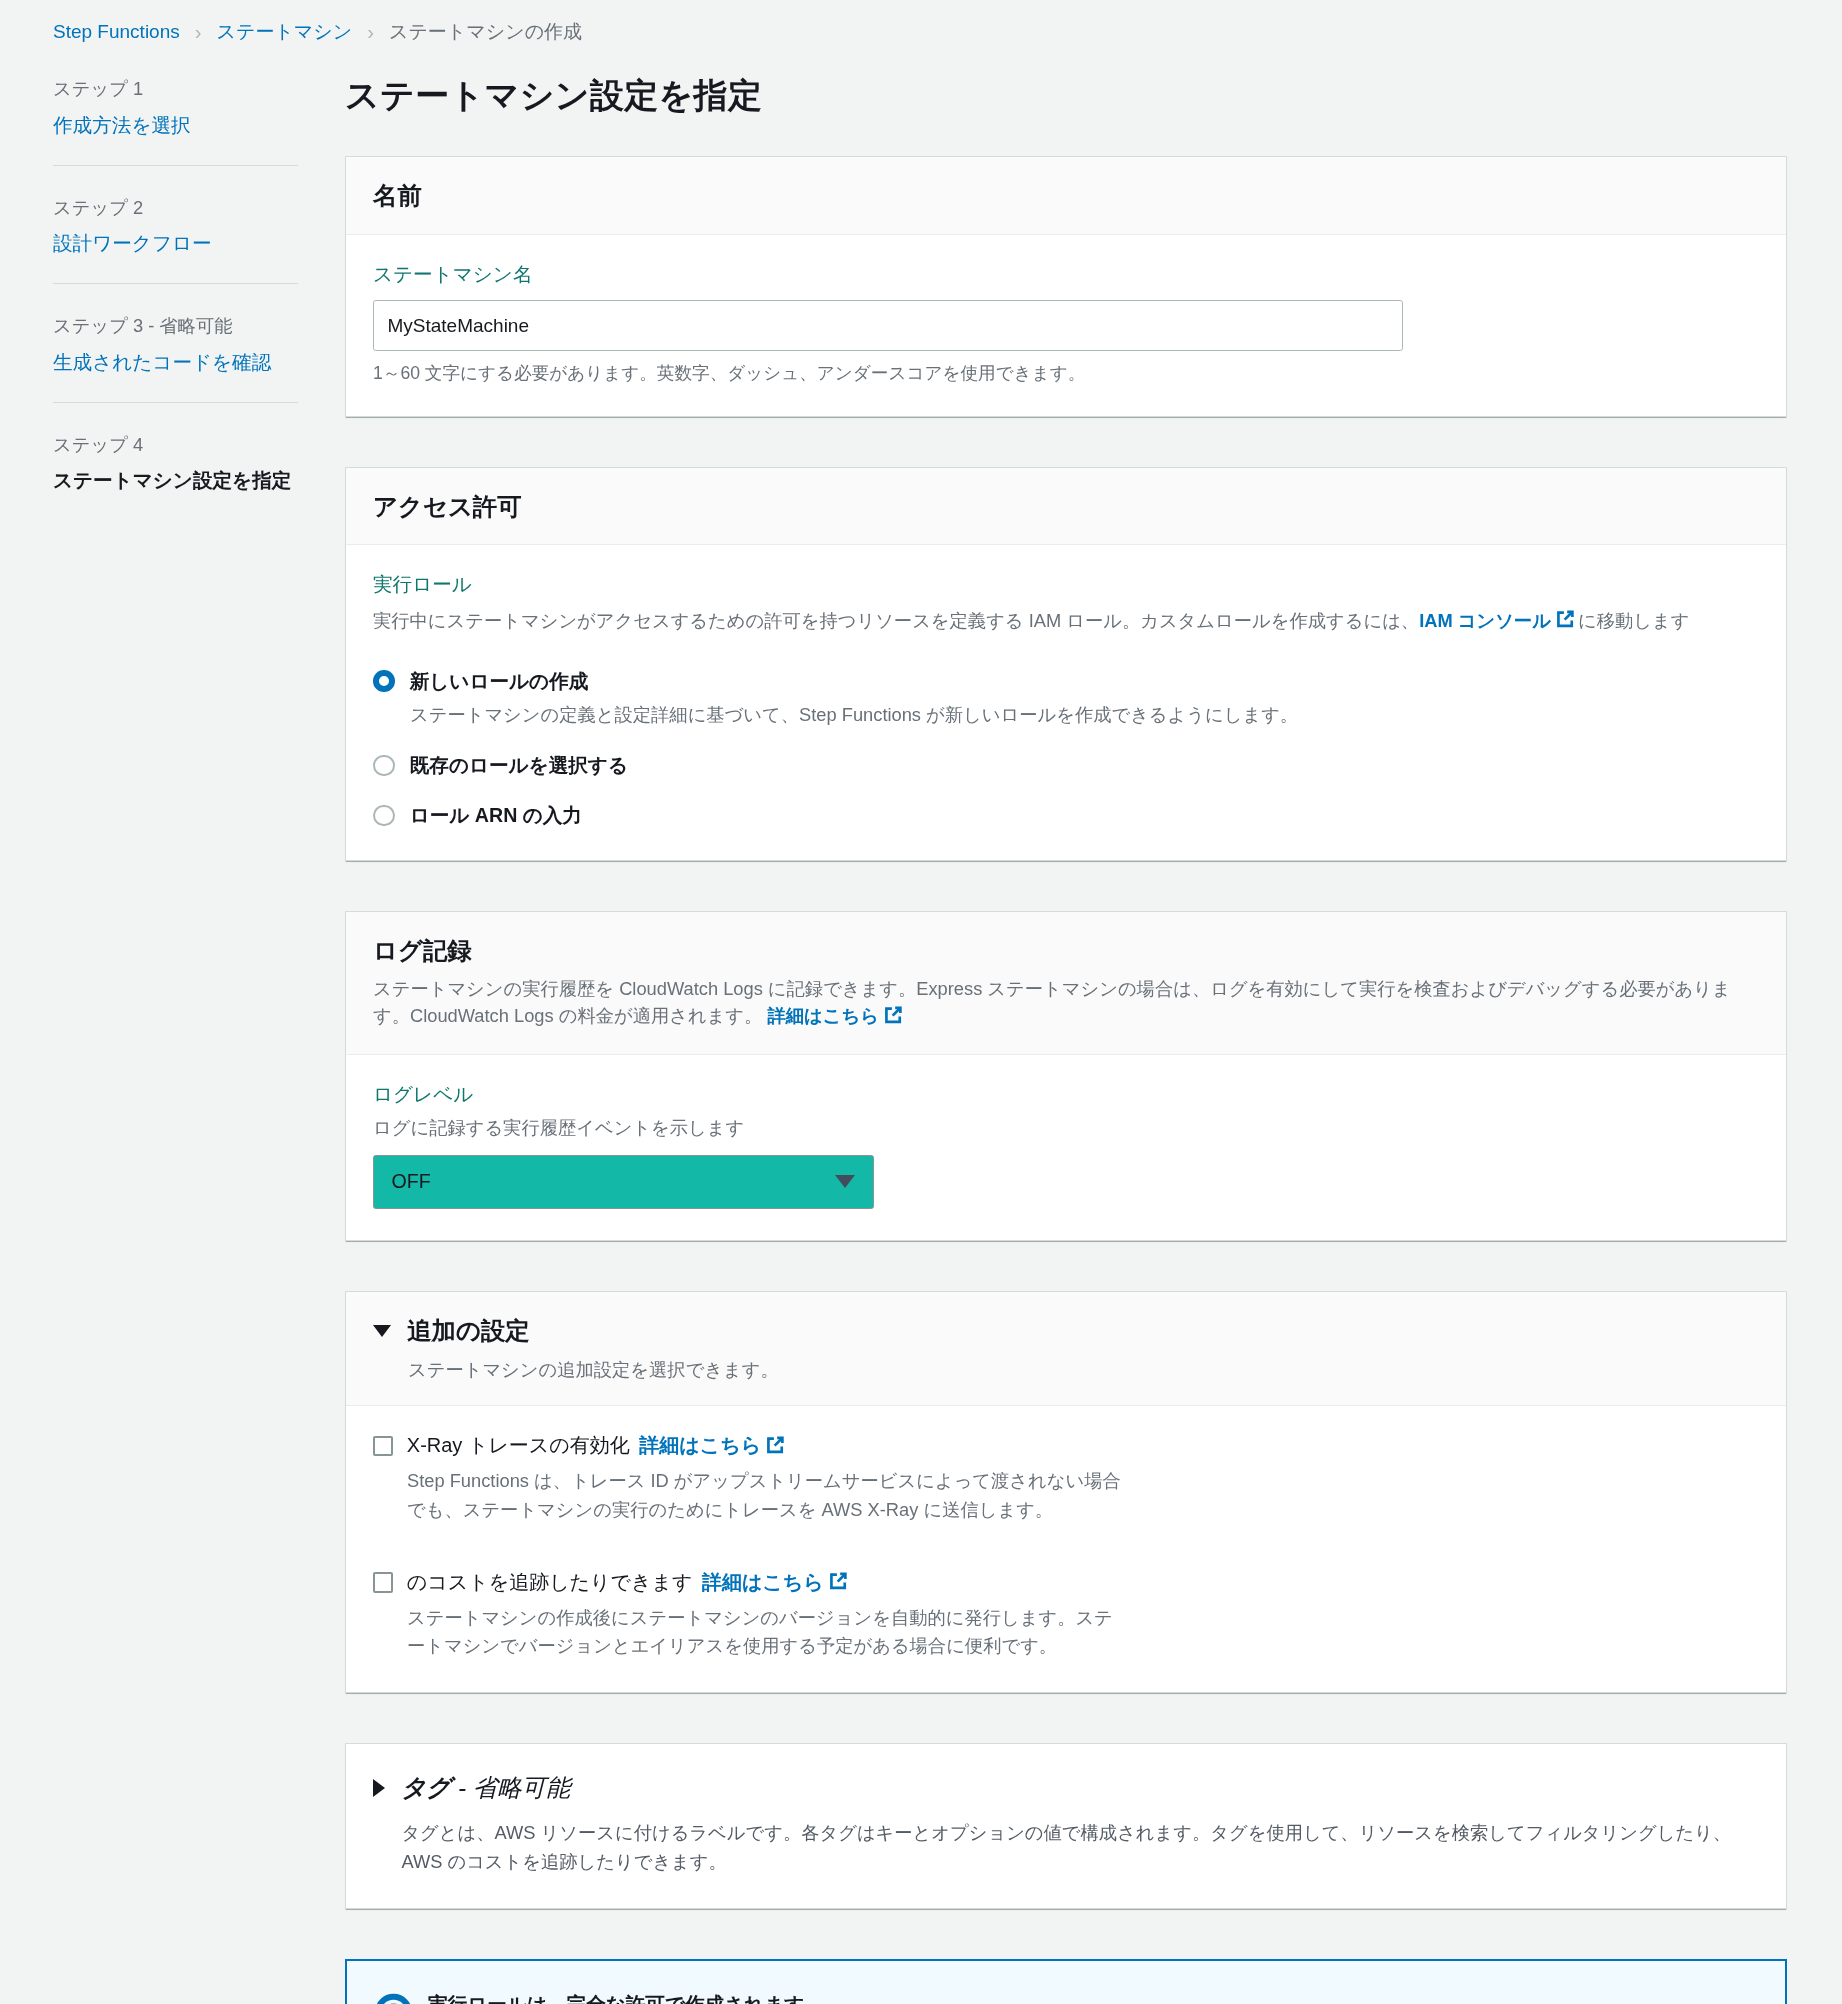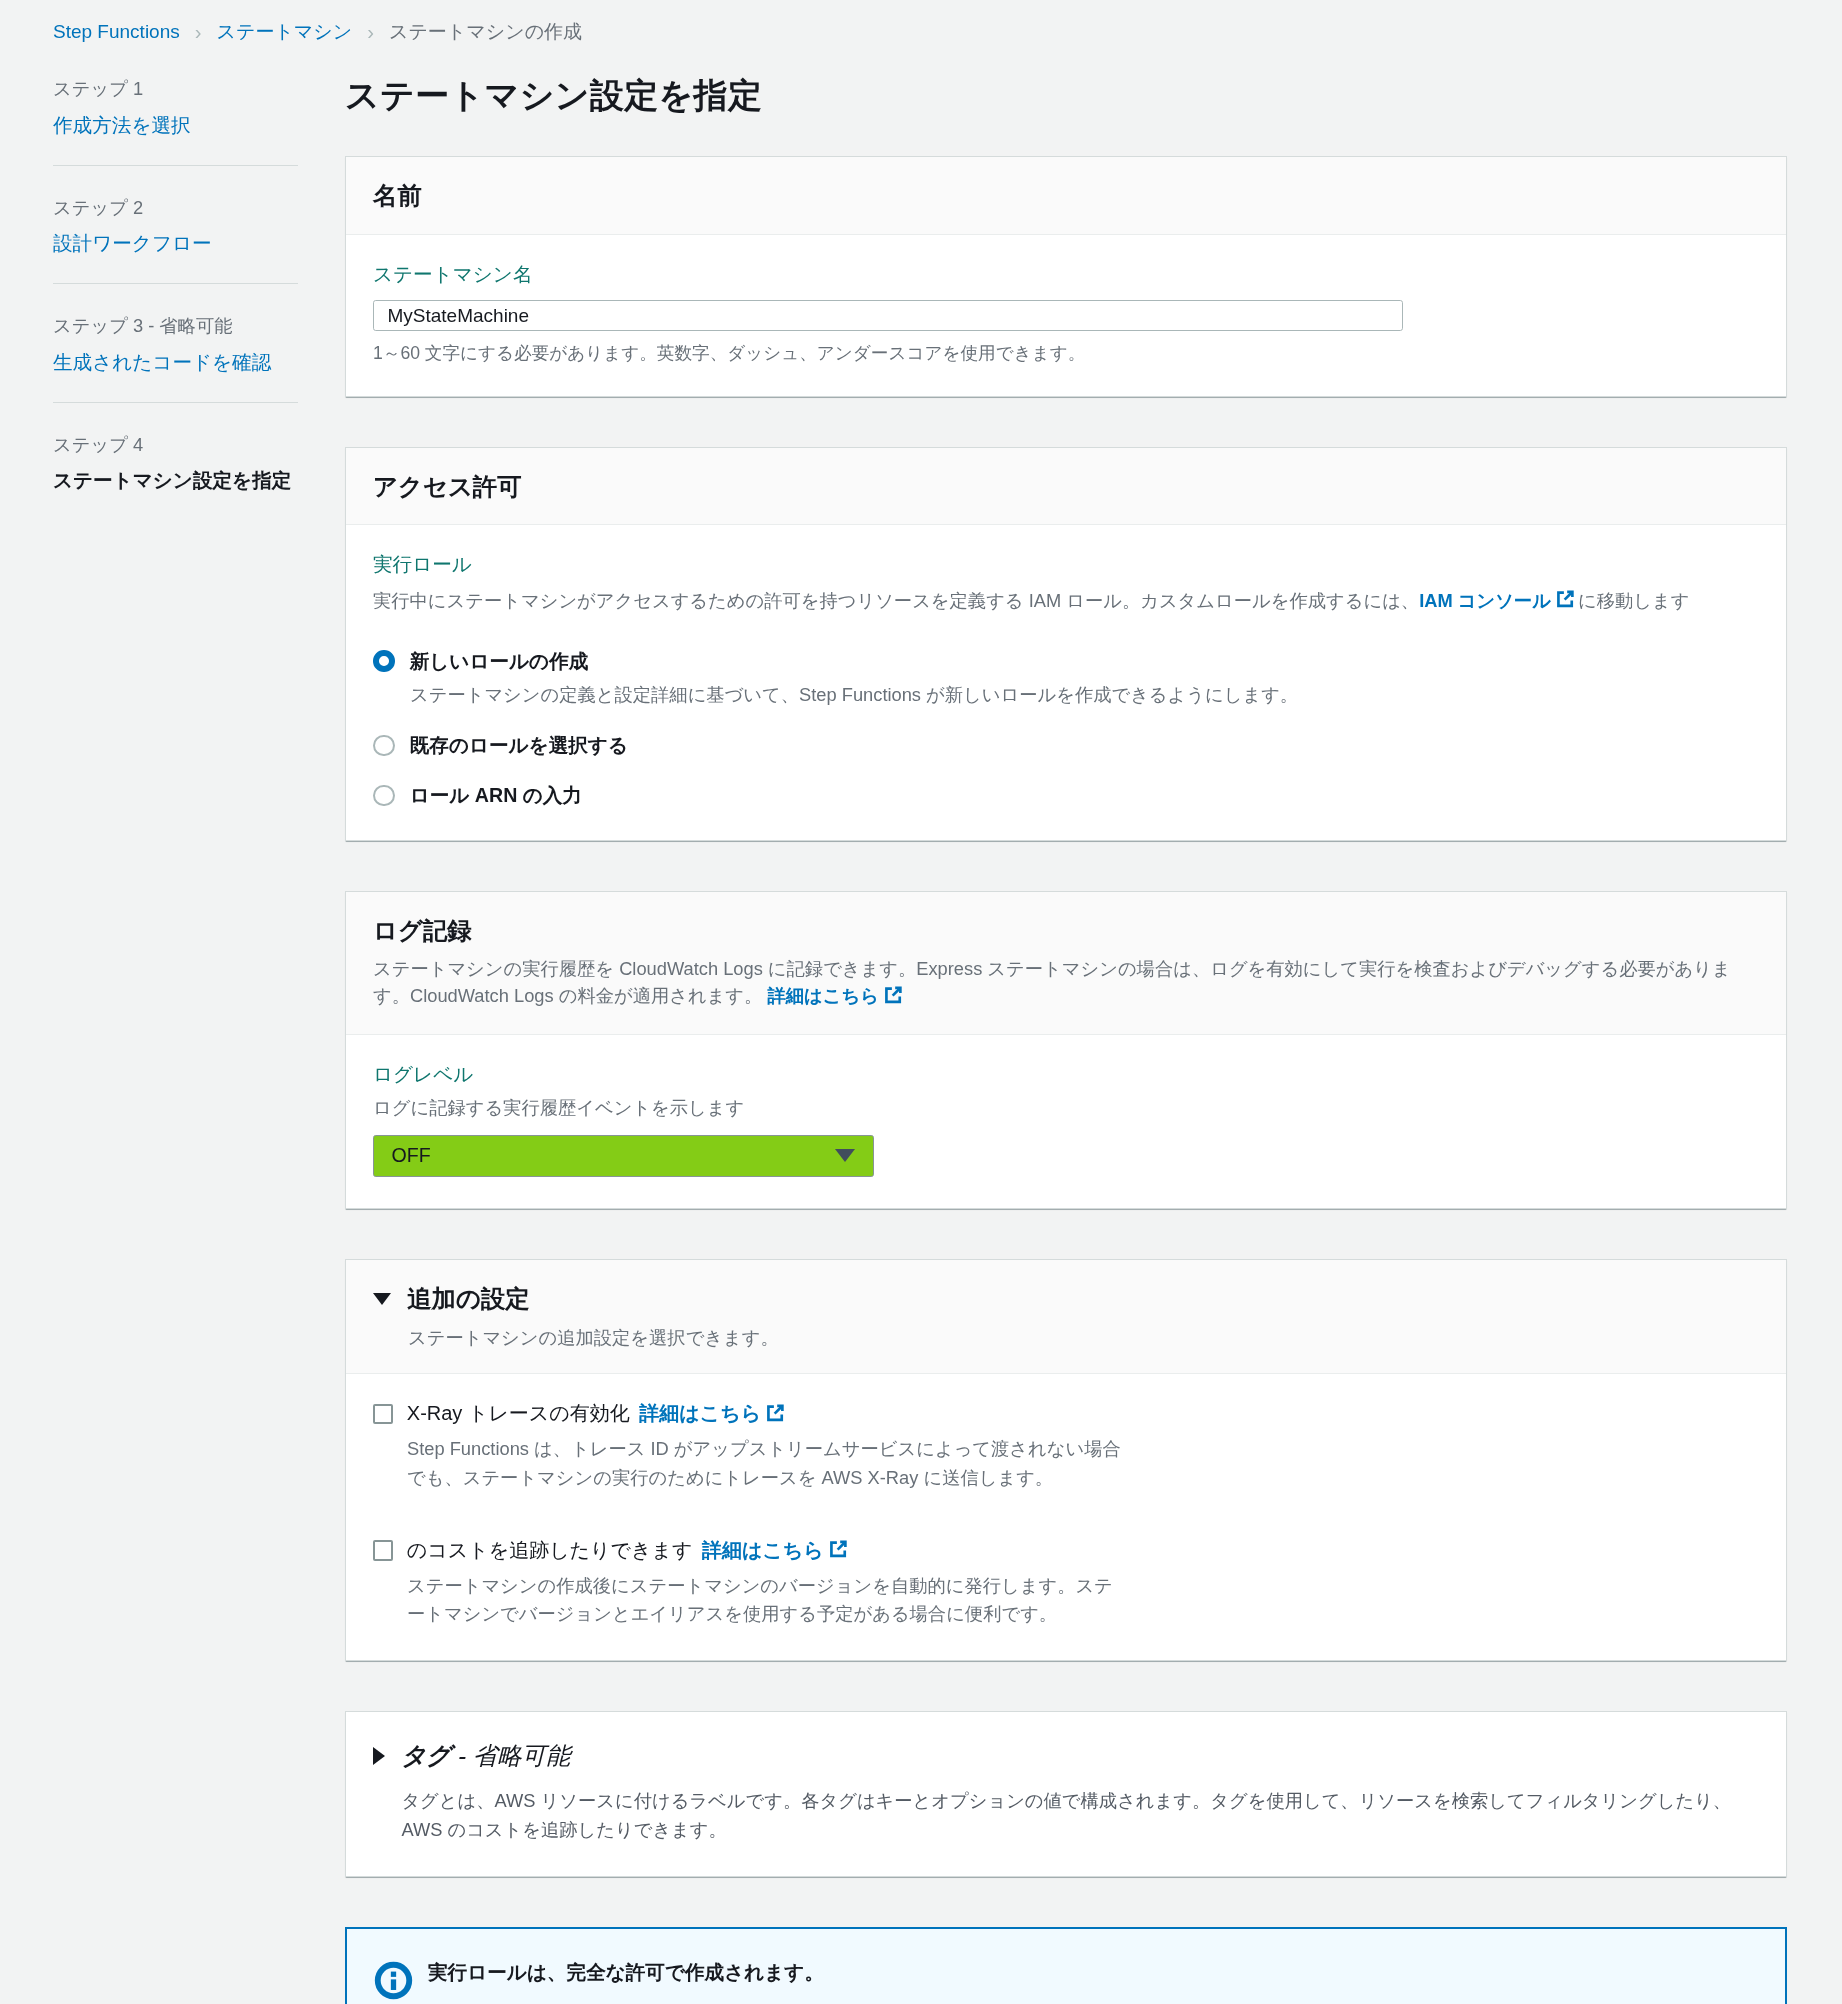--- a/index.html
+++ b/index.html
@@ -48,21 +48,21 @@
   }
   .panel-header h2 { font-size: 24.4px; font-weight: 700; margin: 0; }
   .panel-body { padding: 26px 27px 31px; }
 
   .field-label { font-size: 19.6px; color: #0f766e; }
   .field-desc { font-size: 18.3px; color: #687078; margin-top: 8.1px; line-height: 1.5; }
   .hint { font-size: 17.6px; color: #687078; margin-top: 9.5px; }
 
   .text-input {
     margin-top: 12.2px;
-    width: 1030px; height: 31px;
+    width: 1030px; height: 51px;
     border: 1.4px solid #aab7b8; border-radius: 2.7px;
     font-size: 19px; font-family: inherit; color: #16191f;
     padding: 0 13.5px; background: #fff;
   }
 
   .inline-link { color: #0073bb; font-weight: 700; cursor: pointer; white-space: nowrap; }
   .ext-icon { display: inline-block; vertical-align: -2.7px; margin: 0 2.7px 0 4.1px; }
 
   
   .radio-group { margin-top: 31px; }
@@ -72,23 +72,23 @@
     width: 21.7px; height: 21.7px; flex: none; border-radius: 50%;
     border: 2px solid #aab7b8; background: #fff; margin-right: 15px; cursor: pointer;
   }
   .radio-circle.selected { border: 6.8px solid #0073bb; }
   .radio-label { font-size: 19.6px; cursor: pointer; }
   .radio-desc { font-size: 18.3px; color: #687078; margin: 6.8px 0 0 37px; line-height: 1.5; }
 
   
   .select-box {
     margin-top: 13.5px;
-    width: 501px; height: 42px;
+    width: 501px; height: 54px;
     border: 1.4px solid #879596; border-radius: 2.7px;
-    background: #84cc16; display: flex; align-items: center; justify-content: space-between;
+    background: #14b8a6; display: flex; align-items: center; justify-content: space-between;
     padding: 0 17.6px; cursor: pointer;
   }
   .select-value { font-size: 19.6px; }
   .caret-down {
     width: 0; height: 0;
     border-left: 10.2px solid transparent; border-right: 10.2px solid transparent;
     border-top: 13.5px solid #414d5c;
   }
 
   

